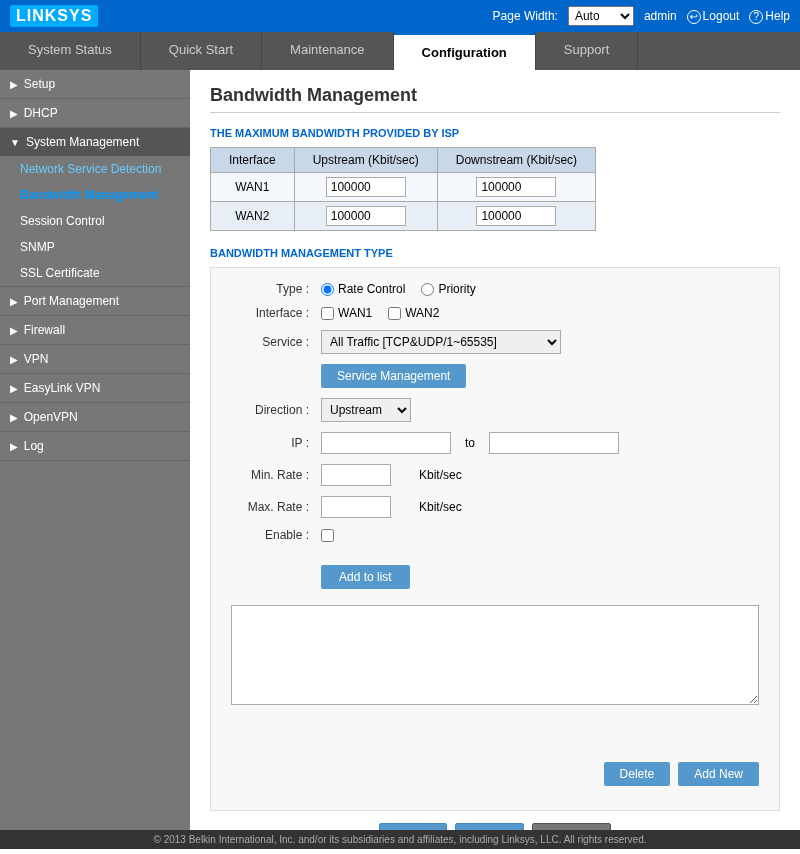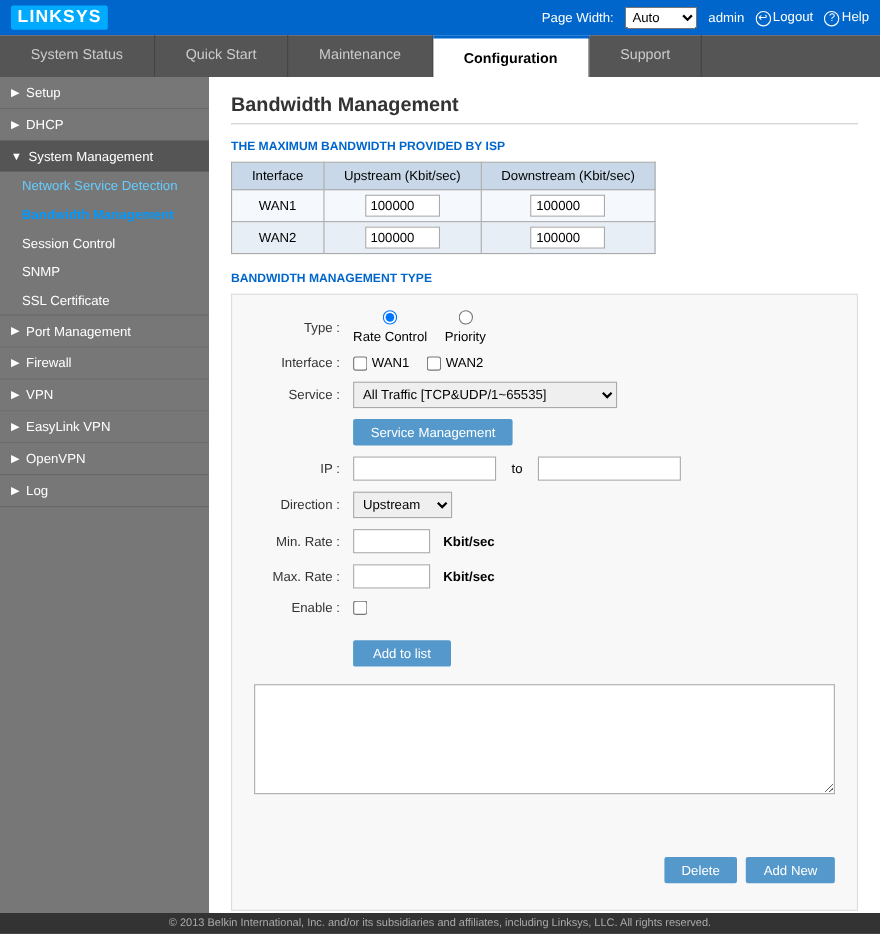--- a/index.html
+++ b/index.html
@@ -123,21 +123,21 @@
     }
     .bw-table td {
       padding: 4px 10px;
       border: 1px solid #aaa;
       text-align: center;
       font-size: 12px;
     }
     .bw-table tr:nth-child(odd) td { background: #f5f8fc; }
     .bw-table tr:nth-child(even) td { background: #e8eef5; }
     .bw-table input[type="text"] {
-      width: 68px;
+      width: 80px;
       padding: 2px 4px;
       border: 1px solid #aaa;
       font-size: 12px;
     }
 
     
     .form-section {
       background: #f8f8f8;
       border: 1px solid #ddd;
       padding: 14px 20px;
@@ -151,21 +151,21 @@
     }
     .form-label {
       width: 90px;
       text-align: right;
       padding-right: 12px;
       color: #333;
       font-size: 12px;
     }
     .form-control { display: flex; align-items: center; gap: 8px; }
     .radio-group { display: flex; align-items: center; gap: 16px; }
-    .radio-item { display: flex; align-items: center; gap: 4px; cursor: pointer; flex-direction: column; }
+    .radio-item { display: flex; align-items: center; gap: 4px; cursor: pointer; }
     .checkbox-item { display: flex; align-items: center; gap: 4px; cursor: pointer; }
 
     input[type="radio"], input[type="checkbox"] { cursor: pointer; }
 
     .service-select {
       padding: 3px 4px;
       border: 1px solid #aaa;
       font-size: 12px;
       width: 240px;
     }
@@ -285,21 +285,21 @@
       background: #00aaff;
       color: #fff;
       font-size: 16px;
       font-weight: 900;
       padding: 2px 6px;
       letter-spacing: 1px;
       border-radius: 2px;
     }
 
     .to-text { padding: 0 6px; font-size: 12px; }
-    .kbitlabel { font-size: 12px; margin-left: 4px; font-weight: bold; }
+    .kbitlabel { font-size: 12px; margin-left: 20px; }
   </style>
 </head>
 <body>
 
 <div class="top-bar">
   <div class="top-bar-left">
     <span class="linksys-logo">LINKSYS</span>
   </div>
   <div class="top-bar-right">
     <span>Page Width:</span>
@@ -482,41 +482,41 @@
       </div>
 
       
       <div class="form-row">
         <span class="form-label"></span>
         <button class="service-mgmt-btn">Service Management</button>
       </div>
 
       
       <div class="form-row">
-        <span class="form-label">IP :</span>
-        <div class="form-control">
-          <input type="text" class="ip-input" value="" style="">
-          <span class="to-text">to</span>
-          <input type="text" class="ip-input" value="" style="">
-        </div>
-      </div>
-
-      
-      <div class="form-row">
         <span class="form-label">Direction :</span>
         <div class="form-control">
           <select class="direction-select">
             <option>Upstream</option>
             <option>Downstream</option>
           </select>
         </div>
       </div>
 
       
       <div class="form-row">
+        <span class="form-label">IP :</span>
+        <div class="form-control">
+          <input type="text" class="ip-input" value="" style="">
+          <span class="to-text">to</span>
+          <input type="text" class="ip-input" value="" style="">
+        </div>
+      </div>
+
+      
+      <div class="form-row">
         <span class="form-label">Min. Rate :</span>
         <div class="form-control">
           <input type="text" class="rate-input" value="" style="">
           <span class="kbitlabel">Kbit/sec</span>
         </div>
       </div>
 
       
       <div class="form-row">
         <span class="form-label">Max. Rate :</span>

